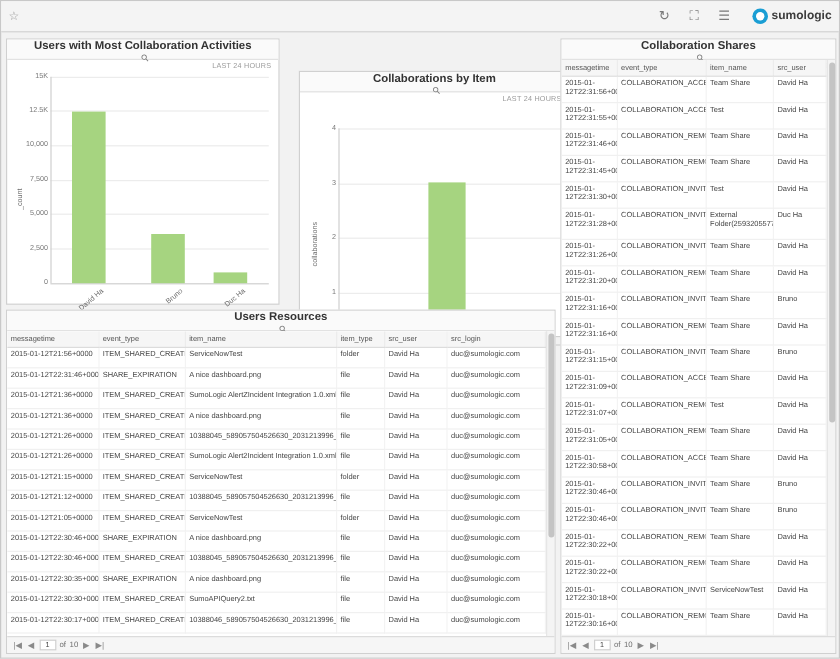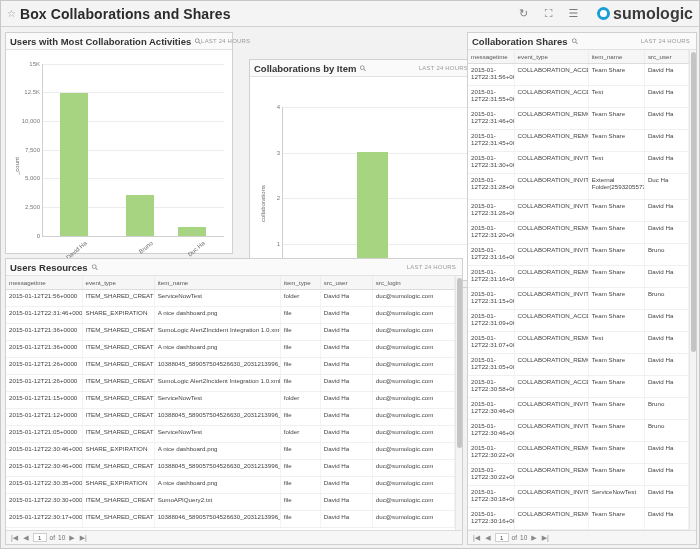--- a/index.html
+++ b/index.html
@@ -40,34 +40,35 @@
   .tb-logo { display: flex; align-items: center; gap: 3px; padding-left: 6px; }
   .tb-logo-mark {
     width: 13px; height: 13px; border-radius: 50%;
     background: #1a9ed4;
     position: relative;
   }
   .tb-logo-mark:after {
     content: ""; position: absolute; left: 3px; top: 3px;
     width: 7px; height: 7px; border-radius: 50%; background: #fff;
   }
-  .tb-logo-text { font-size: 16px; font-weight: bold; color: #3b3b3b; }
+  .tb-logo-text { font-size: 10px; font-weight: bold; color: #3b3b3b; }
 
   
   .panel {
     position: absolute;
     background: #ffffff;
     border: 1px solid #d0d0d0;
   }
   .panel-head {
     height: 17px;
     background: #fafafa;
     border-bottom: 1px solid #e2e2e2;
     display: flex; align-items: center;
     padding: 0 4px;
+    flex-direction: column;
   }
   .panel-title {
     font-size: 9.5px; font-weight: bold; color: #333;
     white-space: nowrap;
   }
   .mag {
     margin-left: 4px; color: #7d7d7d; font-size: 8px;
     transform: rotate(-45deg);
     display: inline-block;
   }
@@ -177,21 +178,20 @@
     background: #c4c4c4; border-radius: 3px;
   }
 </style>
 </head>
 <body>
 
 <div id="app">
 
   <div class="titlebar">
     <span class="tb-star">☆</span>
-    <span class="tb-title">Box Collaborations and Shares</span>
     <div class="tb-right">
       <span class="tb-icon">↻</span>
       <span class="tb-icon">⛶</span>
       <span class="tb-icon">☰</span>
       <span class="tb-logo">
         <span class="tb-logo-mark"></span>
         <span class="tb-logo-text">sumologic</span>
       </span>
     </div>
   </div>

